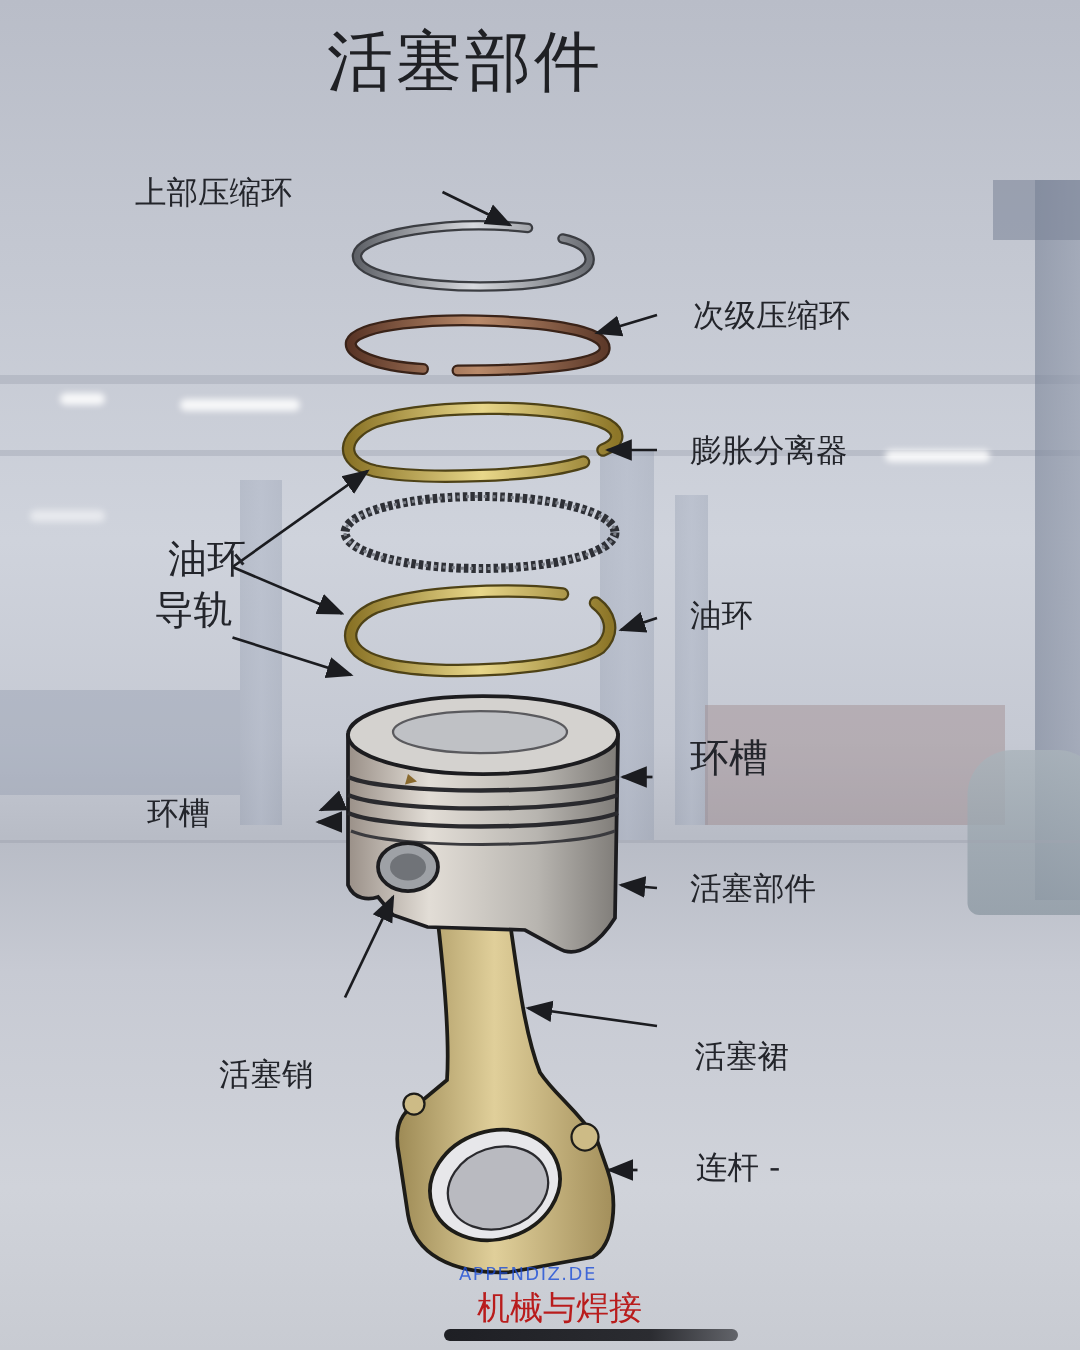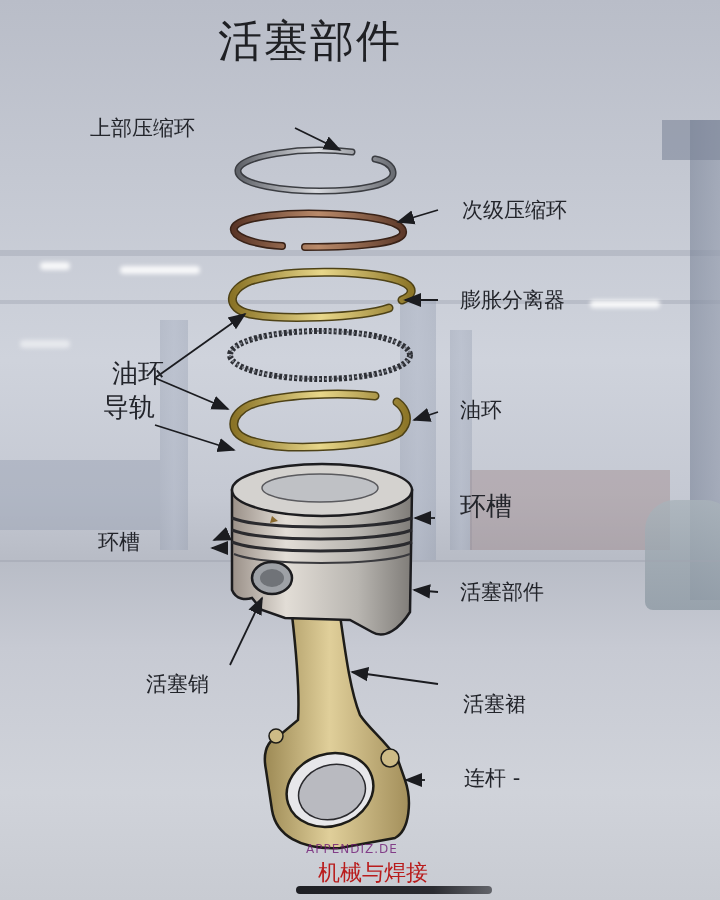--- a/index.html
+++ b/index.html
@@ -22,21 +22,21 @@
 
   .title {
     position: absolute; left: 0; width: 620px; top: 12px; text-align: center;
     font-size: 44px; color: #1f2024; letter-spacing: 2px; font-weight: 400;
   }
   .label {
     position: absolute; font-size: 21px; color: #23252b; white-space: nowrap; line-height: 1.2; margin-left: 20px;
   }
   .label.big { font-size: 26px; line-height: 1.25; }
   .label.footer { font-size: 22px; color: #b91c1c; }
-  .watermark { position: absolute; font-size: 12px; color: #701a75; letter-spacing: 1px; opacity: .8; }
+  .watermark { position: absolute; font-size: 12px; color: #1d4ed8; letter-spacing: 1px; opacity: .8; }
   .brush { position: absolute; height: 8px; border-radius: 4px; background: linear-gradient(90deg,#1e1f24 0%, #2b2c31 70%, rgba(30,31,36,0.6) 100%); }
   svg.art { position: absolute; left: 0; top: 0; }
 </style>
 </head>
 <body>
 
 <div class="bg">
   <div class="beam" style="left:0;top:250px;width:720px;height:6px"></div>
   <div class="beam" style="left:0;top:300px;width:720px;height:4px"></div>
   <div class="lamp" style="left:120px;top:266px;width:80px"></div>
@@ -155,19 +155,19 @@
 
 <div class="label" style="left:70px;top:116px">上部压缩环</div>
 <div class="label" style="left:442px;top:198px">次级压缩环</div>
 <div class="label" style="left:440px;top:288px">膨胀分离器</div>
 <div class="label big" style="left:92px;top:357px">油环</div>
 <div class="label big" style="left:83px;top:391px">导轨</div>
 <div class="label" style="left:440px;top:398px">油环</div>
 <div class="label big" style="left:440px;top:490px">环槽</div>
 <div class="label" style="left:78px;top:530px">环槽</div>
 <div class="label" style="left:440px;top:580px">活塞部件</div>
-<div class="label" style="left:126px;top:672px">活塞销</div>
+<div class="label" style="left:126px;top:704px">活塞销</div>
 <div class="label" style="left:443px;top:692px">活塞裙</div>
 <div class="label" style="left:444px;top:766px">连杆 -</div>
 
 <div class="watermark" style="left:306px;top:842px">APPENDIZ.DE</div>
 <div class="label footer" style="left:298px;top:860px">机械与焊接</div>
 <div class="brush" style="left:296px;top:886px;width:196px"></div>
 
 </body></html>

